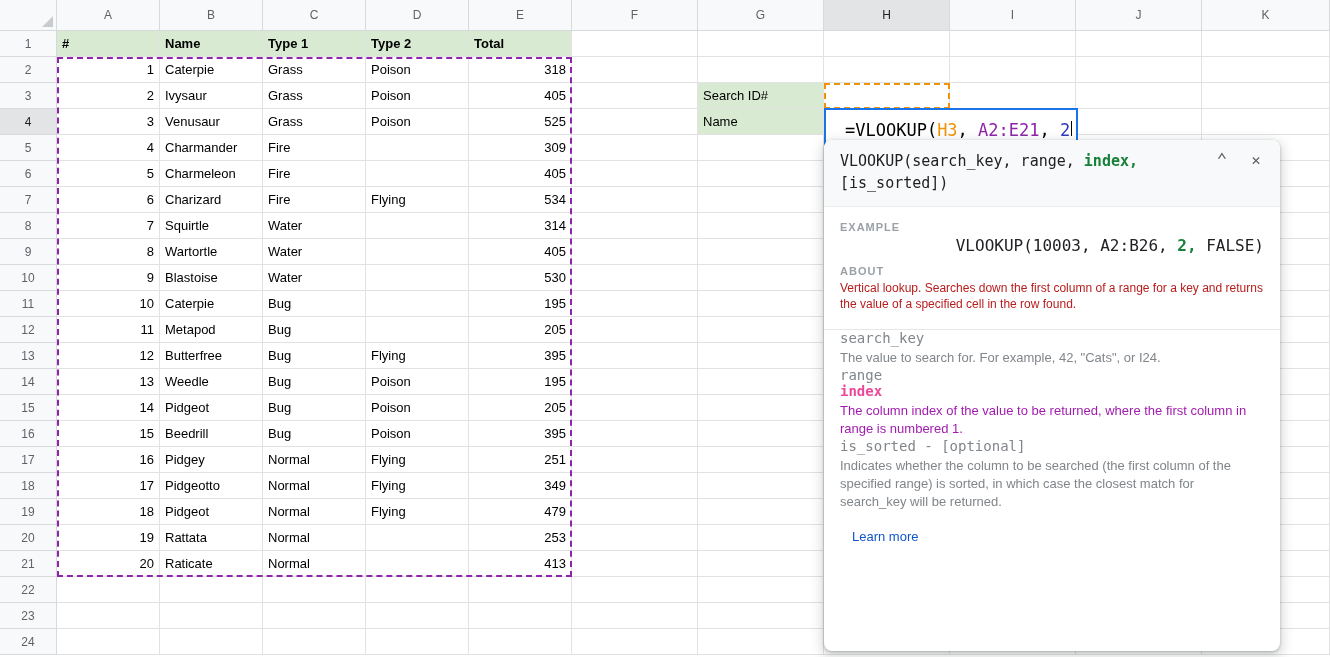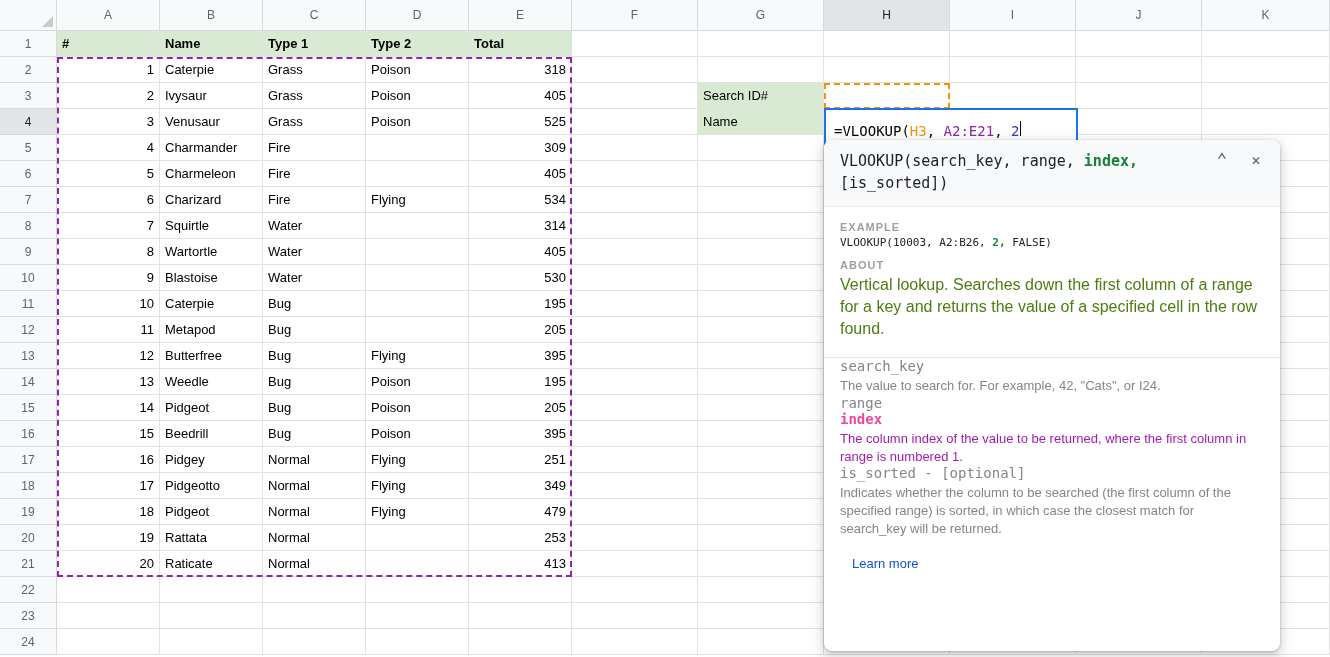--- a/index.html
+++ b/index.html
@@ -39,22 +39,22 @@
   .cell.bold { font-weight:bold; }
 
   
   .overlay { position:absolute; pointer-events:none; z-index:2; }
   .range-purple { left:57px; top:57px; width:515px; height:520px; border:2px dashed #8e24aa; }
   .range-orange { left:824px; top:83px; width:126px; height:26px; border:2px dashed #ef9308; }
 
   .formula-cell {
     position:absolute; left:824px; top:108px; width:254px; height:44px; z-index:3;
     background:#fff; border:2px solid #1a73e8;
-    display:flex; align-items:center; padding-left:8px;
-    font-family:"DejaVu Sans Mono", monospace; font-size:14px; color:#000;
+    display:flex; align-items:center; padding-left:19px;
+    font-family:"DejaVu Sans Mono", monospace; font-size:17px; color:#000;
     white-space:pre; overflow:hidden;
   }
   .formula-cell .ref1 { color:#ef9308; }
   .formula-cell .ref2 { color:#8e24aa; }
   .formula-cell .lit  { color:#3037c2; }
   .caret { display:inline-block; width:1px; height:15px; background:#000; margin-left:1px; }
 
   
   .popup {
     position:absolute; left:824px; top:140px; width:456px; height:511px; z-index:4;
@@ -69,22 +69,22 @@
   .hdr-icons { position:absolute; top:10px; right:14px; display:flex; gap:14px; }
   .icon-btn { color:#5f6368; cursor:pointer; font-size:15px; line-height:20px; width:20px; text-align:center; }
   .icon-btn.chev { font-size:18px; }
   .hl { color:#188038; font-weight:bold; }
   .popup-body { padding:12px 16px 0 16px;border-radius:30px; }
   .sec-label {
     color:#9aa0a6; font-size:11px; font-weight:bold; letter-spacing:1px;
     margin:10px 0 3px 0;
   }
   .sec-label.first { margin-top:2px; }
-  .code { font-family:"DejaVu Sans Mono", monospace; font-size:11px; color:#202124; }
-  .about { color:#4d7c0f; font-size:16px; line-height:1.4; margin-top:3px; }
+  .code { font-family:"DejaVu Sans Mono", monospace; font-size:16px; color:#202124;text-align:right; }
+  .about { color:#b91c1c; font-size:12px; line-height:1.4; margin-top:3px; }
   .divider { border-top:1px solid #e6e6e6; margin:16px -16px 0 -16px; }
   .arg { }
   .arg-name { font-family:"DejaVu Sans Mono", monospace; font-size:14px; color:#80868b; }
   .arg-desc { color:#80868b; font-size:13px; line-height:1.38; margin-top:3px; }
   .arg.active .arg-name { color:#ec4899; font-weight:bold; }
   .arg.active .arg-desc { color:#a21caf; }
   .learn-more { display:inline-block; margin:18px 0 14px 12px; color:#1155cc; font-size:13px; cursor:pointer; text-decoration:none; }
 </style>
 </head>
 <body>

